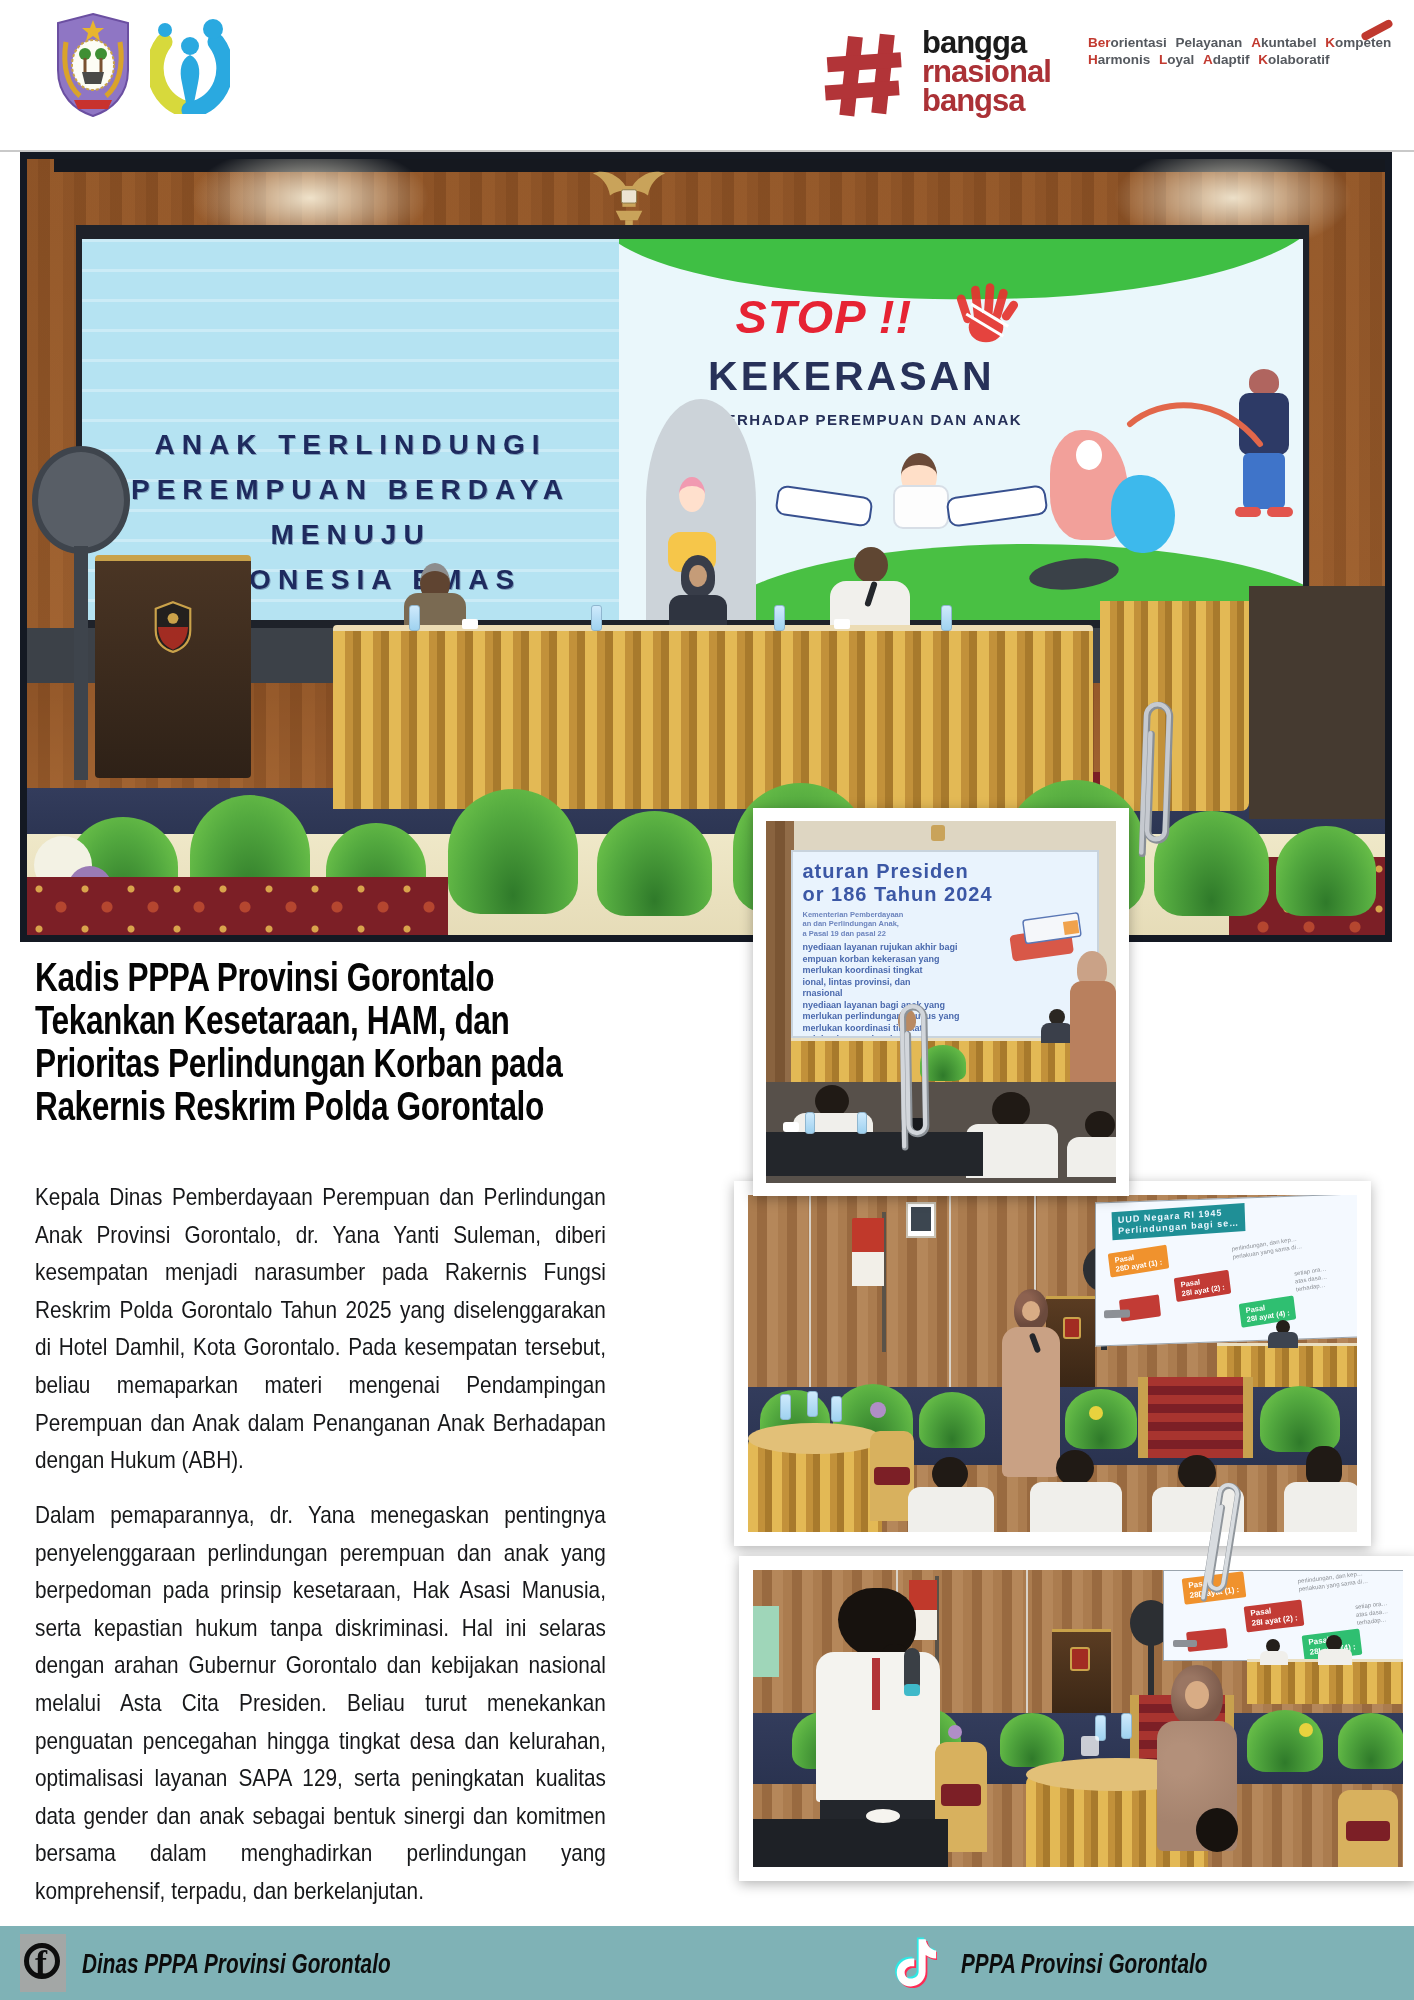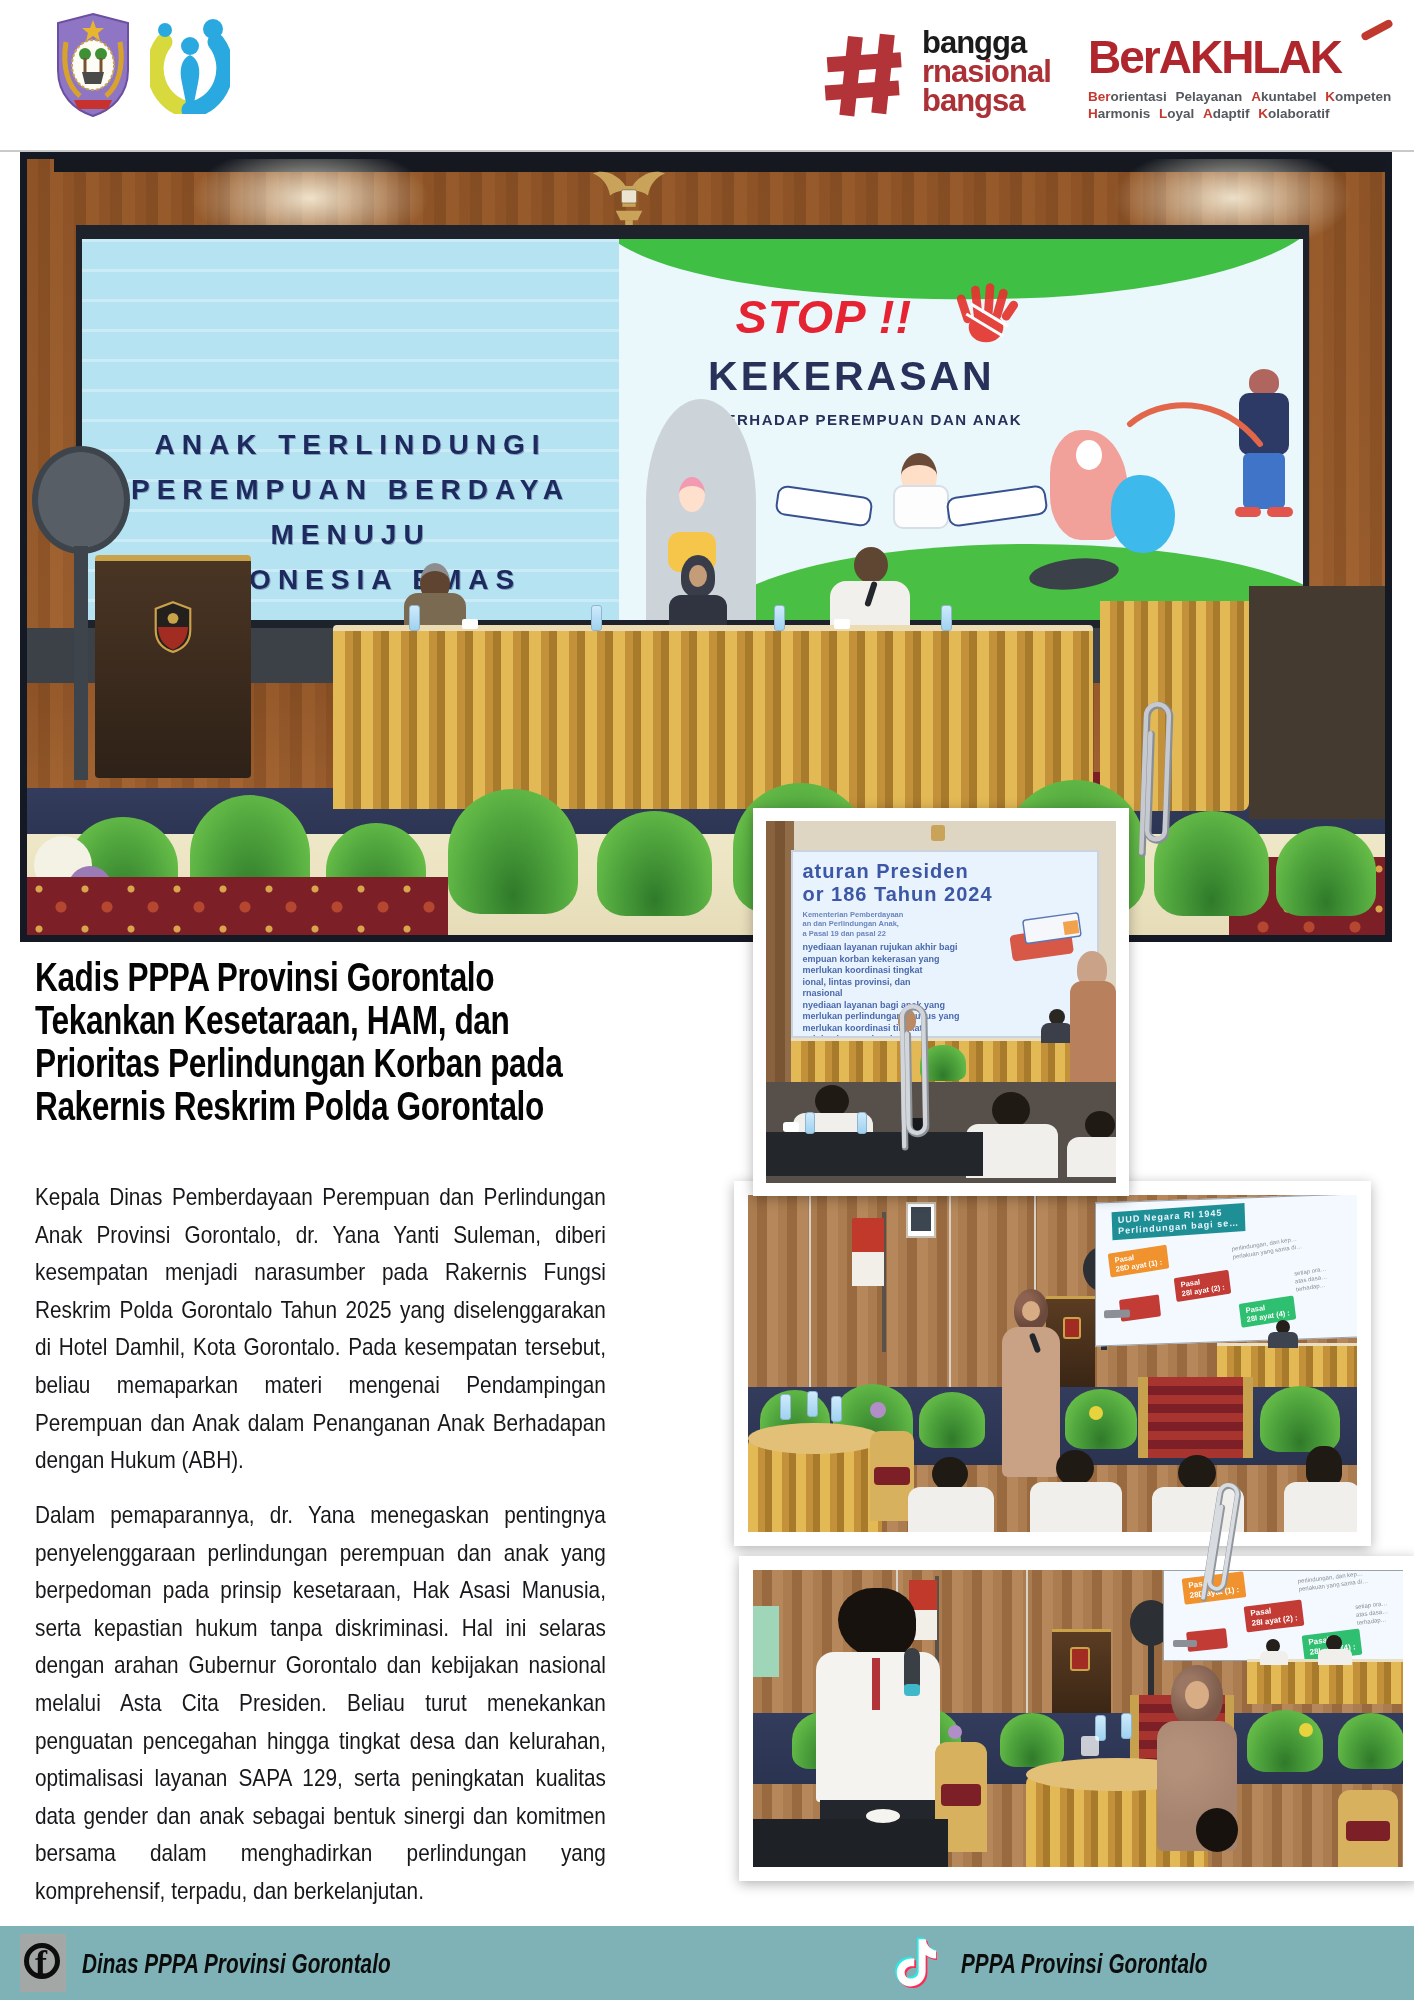--- a/index.html
+++ b/index.html
@@ -115,21 +115,20 @@
       </svg>
     </div>
     <div class="abs" style="left:100px;top:4px;">
       <div class="bangga-line" style="color:#1b1b1b;">bangga</div>
       <div class="bangga-line" style="color:#ab3136;">rnasional</div>
       <div class="bangga-line" style="color:#ab3136;">bangsa</div>
     </div>
   </div>
 
   <div class="abs" style="left:1088px;top:30px;width:320px;">
-    <div class="bk-title">BerAKHLAK</div>
     <div class="abs" style="left:272px;top:-4px;width:34px;height:8px;background:#c0392f;border-radius:4px;transform:rotate(-28deg);"></div>
     <div class="bk-tag" style="margin-top:4px;">
       <div>
         <span class="w"><span class="rd">Ber</span><span>orientasi</span></span>
         <span class="w"><span class="rd"></span><span>Pelayanan</span></span>
         <span class="w"><span class="rd">A</span><span>kuntabel</span></span>
         <span class="w"><span class="rd">K</span><span>ompeten</span></span>
       </div>
       <div>
         <span class="w"><span class="rd">H</span><span>armonis</span></span>

